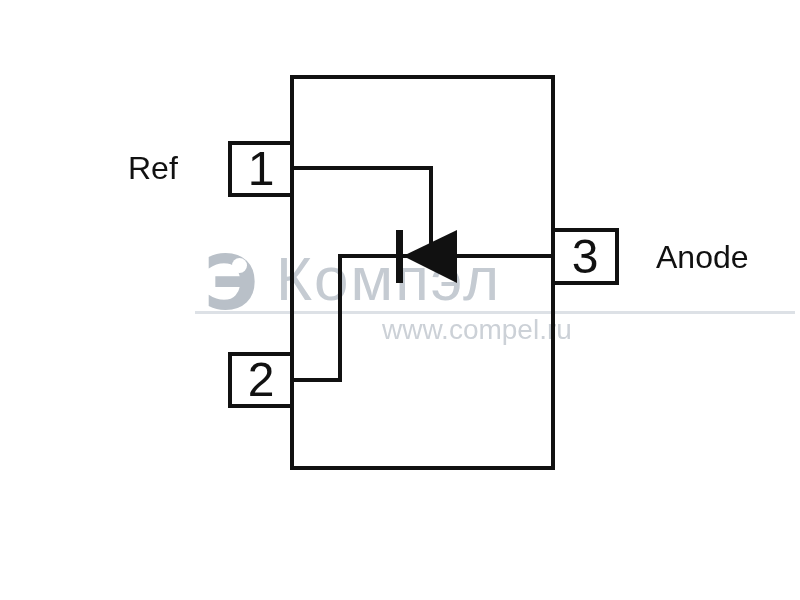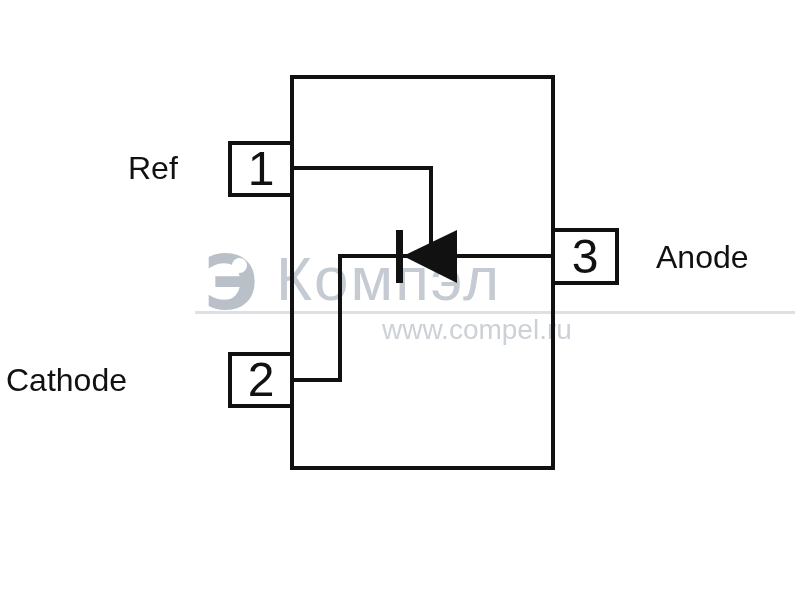--- a/index.html
+++ b/index.html
@@ -131,17 +131,16 @@
     <span class="pin-number">1</span>
   </div>
   <div class="abs dg box" id="pin2-box">
     <span class="pin-number">2</span>
   </div>
   <div class="abs dg box" id="pin3-box">
     <span class="pin-number">3</span>
   </div>
 
   <div class="abs dg pin-label" id="ref-label">Ref</div>
-  <div class="abs dg pin-label" id="cathode-label">Cathode</div>
   <div class="abs dg pin-label" id="anode-label">Anode</div>
 
 
 </div>
 
 </body></html>

